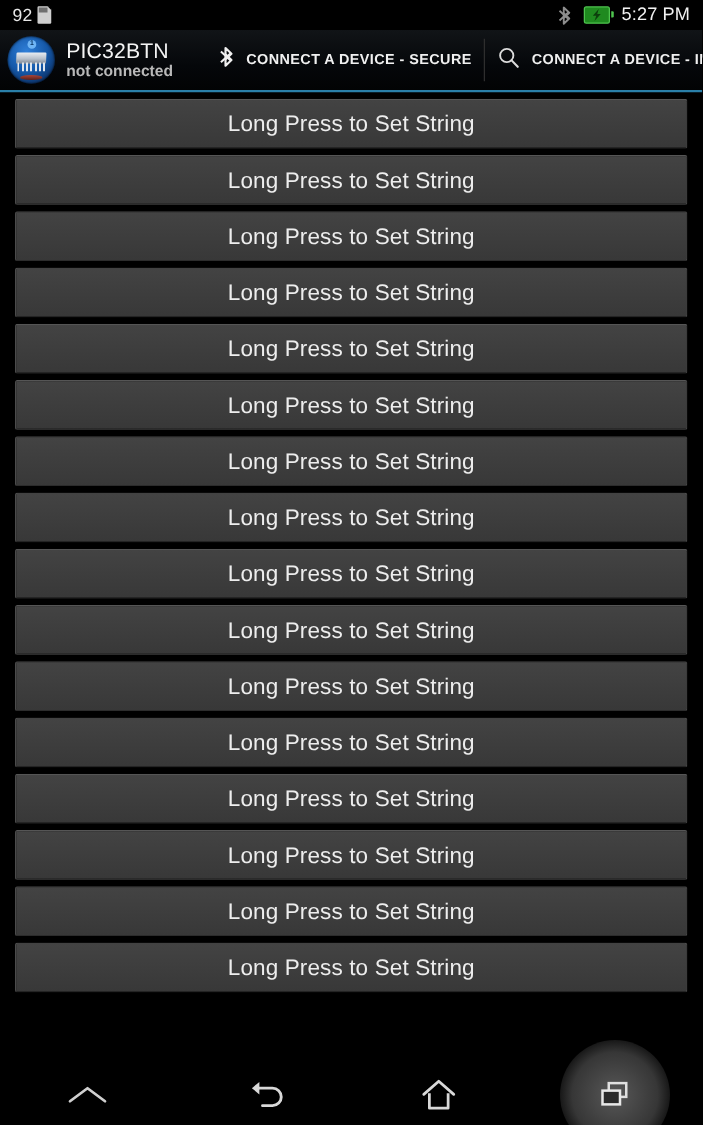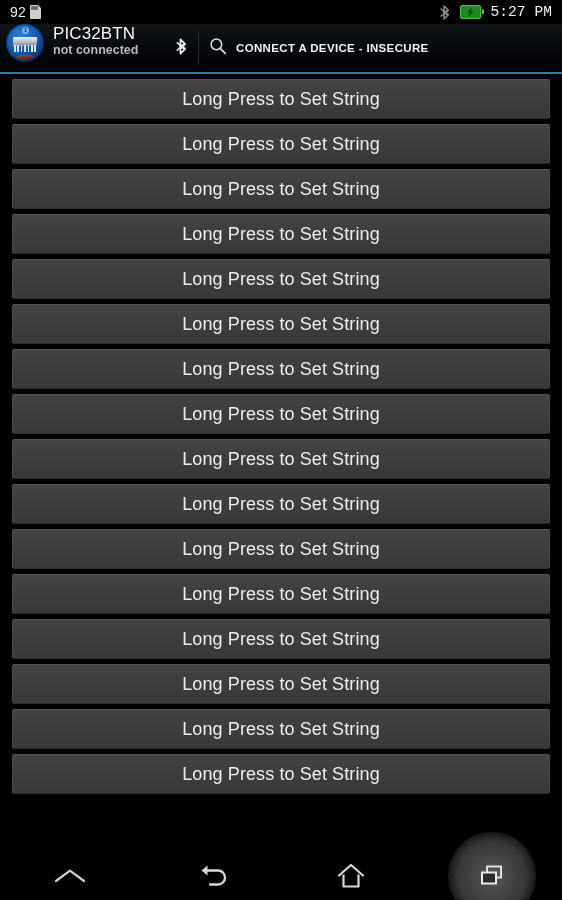--- a/index.html
+++ b/index.html
@@ -47,21 +47,20 @@
   }
   .status-count {
     color: #e8e8e8;
     font-size: 14px;
     letter-spacing: 0.2px;
   }
   .status-clock {
     color: #f2f2f2;
     font-size: 14.5px;
     letter-spacing: 0.1px;
-    font-family: Liberation Mono, monospace;
   }
   .sd-icon {
     width: 11px;
     height: 14px;
     position: relative;
     background: #cfcfcf;
     border-radius: 1px 3px 1px 1px;
   }
   .sd-icon::before {
     content: "";
@@ -112,21 +111,21 @@
   }
 
   
   .action-bar {
     position: absolute;
     top: 24px; left: 0;
     width: 562px;
     height: 48px;
     background: linear-gradient(to bottom, #111417 0%, #05070a 60%, #020304 100%);
     display: flex;
-    align-items: flex-start;
+    align-items: center;
     box-sizing: border-box;
     padding-left: 6px;
   }
   .app-logo {
     width: 38px;
     height: 38px;
     border-radius: 50%;
     background: radial-gradient(circle at 40% 32%, #2f7fd8 0%, #1558a8 48%, #0b2f63 82%, #061a38 100%);
     position: relative;
     flex: 0 0 auto;
@@ -328,20 +327,21 @@
     </div>
 
     <div class="ab-actions">
       <div class="ab-action">
         <span>
           <svg width="13" height="17" viewBox="0 0 12 15">
             <path d="M5 1 L9.4 5.2 L5 9.4 L5 1 Z M5 5.6 L9.4 9.8 L5 14 L5 5.6 Z" fill="none" stroke="#f0f0f0" stroke-width="1.6" stroke-linejoin="round"></path>
             <path d="M1.6 3.6 L9 10.4 M1.6 11.4 L9 4.6" stroke="#f0f0f0" stroke-width="1.5" fill="none"></path>
           </svg>
         </span>
+        <span class="ab-action-label">CONNECT A DEVICE - SECURE</span>
       </div>
 
       <div class="ab-divider"></div>
 
       <div class="ab-action">
         <span>
           <svg width="18" height="18" viewBox="0 0 18 18">
             <circle cx="7.4" cy="7.4" r="5.3" fill="none" stroke="#dcdcdc" stroke-width="1.5"></circle>
             <line x1="11.3" y1="11.3" x2="16.2" y2="16.4" stroke="#dcdcdc" stroke-width="1.7" stroke-linecap="round"></line>
           </svg>

